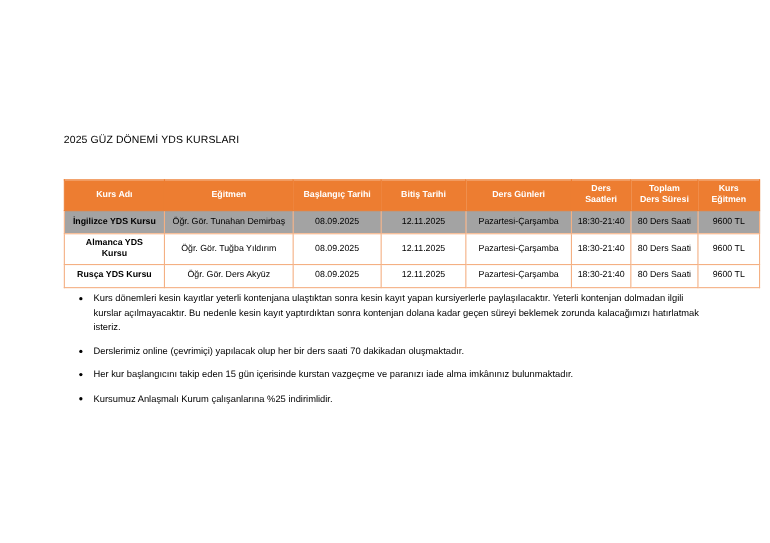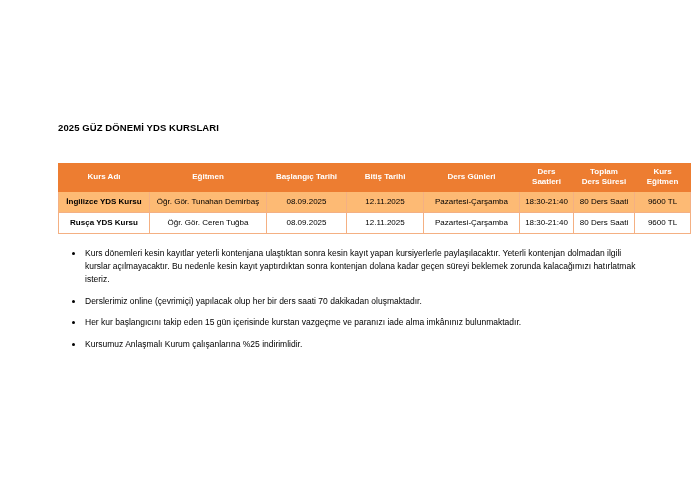--- a/index.html
+++ b/index.html
@@ -10,21 +10,21 @@
     font-family: "Liberation Sans", sans-serif;
     color: #000000;
   }
   .page {
     width: 700px; height: 494px;
     background: #ffffff;
     padding: 122px 0 0 58px;
   }
   .page-title {
     font-size: 9.5px;
-    font-weight: 700;
+    font-weight: 400;
     letter-spacing: 0.1px;
     margin-bottom: 26px;
   }
   table.courses {
     border-collapse: collapse;
     table-layout: fixed;
     width: 632px;
     font-size: 8px;
     margin-top: 30px;
   }
@@ -43,25 +43,25 @@
   table.courses td {
     border: 1px solid #F4B083;
     background: #ffffff;
     padding: 3px 3px;
     line-height: 1.3;
     text-align: center;
     vertical-align: middle;
     white-space: pre-line;
     height: 21px;
   }
-  table.courses tr.band td { background: #fdba74; }
+  table.courses tr.band td { background: #a3a3a3; }
   table.courses td.col-course { font-weight: 700; }
   table.courses td.col-price  { font-weight: 400; }
   .notes {
-    margin-top: 13px;
+    margin-top: 3px;
     width: 586px;
     padding-left: 26px;
     list-style: disc;
     font-size: 8.5px;
     line-height: 1.55;
   }
   .notes li { margin-bottom: 8.5px; padding-left: 1px; }
 </style>
 </head>
 <body>
@@ -101,22 +101,33 @@
         <td class="col-course">İngilizce YDS Kursu</td>
         <td>Öğr. Gör. Tunahan Demirbaş</td>
         <td>08.09.2025</td>
         <td>12.11.2025</td>
         <td>Pazartesi-Çarşamba</td>
         <td>18:30-21:40</td>
         <td>80 Ders Saati</td>
         <td class="col-price">9600 TL</td>
       </tr>
       <tr>
+        <td class="col-course">Almanca YDS
+Kursu</td>
+        <td>Öğr. Gör. Tuğba Yıldırım</td>
+        <td>08.09.2025</td>
+        <td>12.11.2025</td>
+        <td>Pazartesi-Çarşamba</td>
+        <td>18:30-21:40</td>
+        <td>80 Ders Saati</td>
+        <td class="col-price">9600 TL</td>
+      </tr>
+      <tr>
         <td class="col-course">Rusça YDS Kursu</td>
-        <td>Öğr. Gör. Ceren Tuğba</td>
+        <td>Öğr. Gör. Ders Akyüz</td>
         <td>08.09.2025</td>
         <td>12.11.2025</td>
         <td>Pazartesi-Çarşamba</td>
         <td>18:30-21:40</td>
         <td>80 Ders Saati</td>
         <td class="col-price">9600 TL</td>
       </tr>
     </tbody>
   </table>
 

